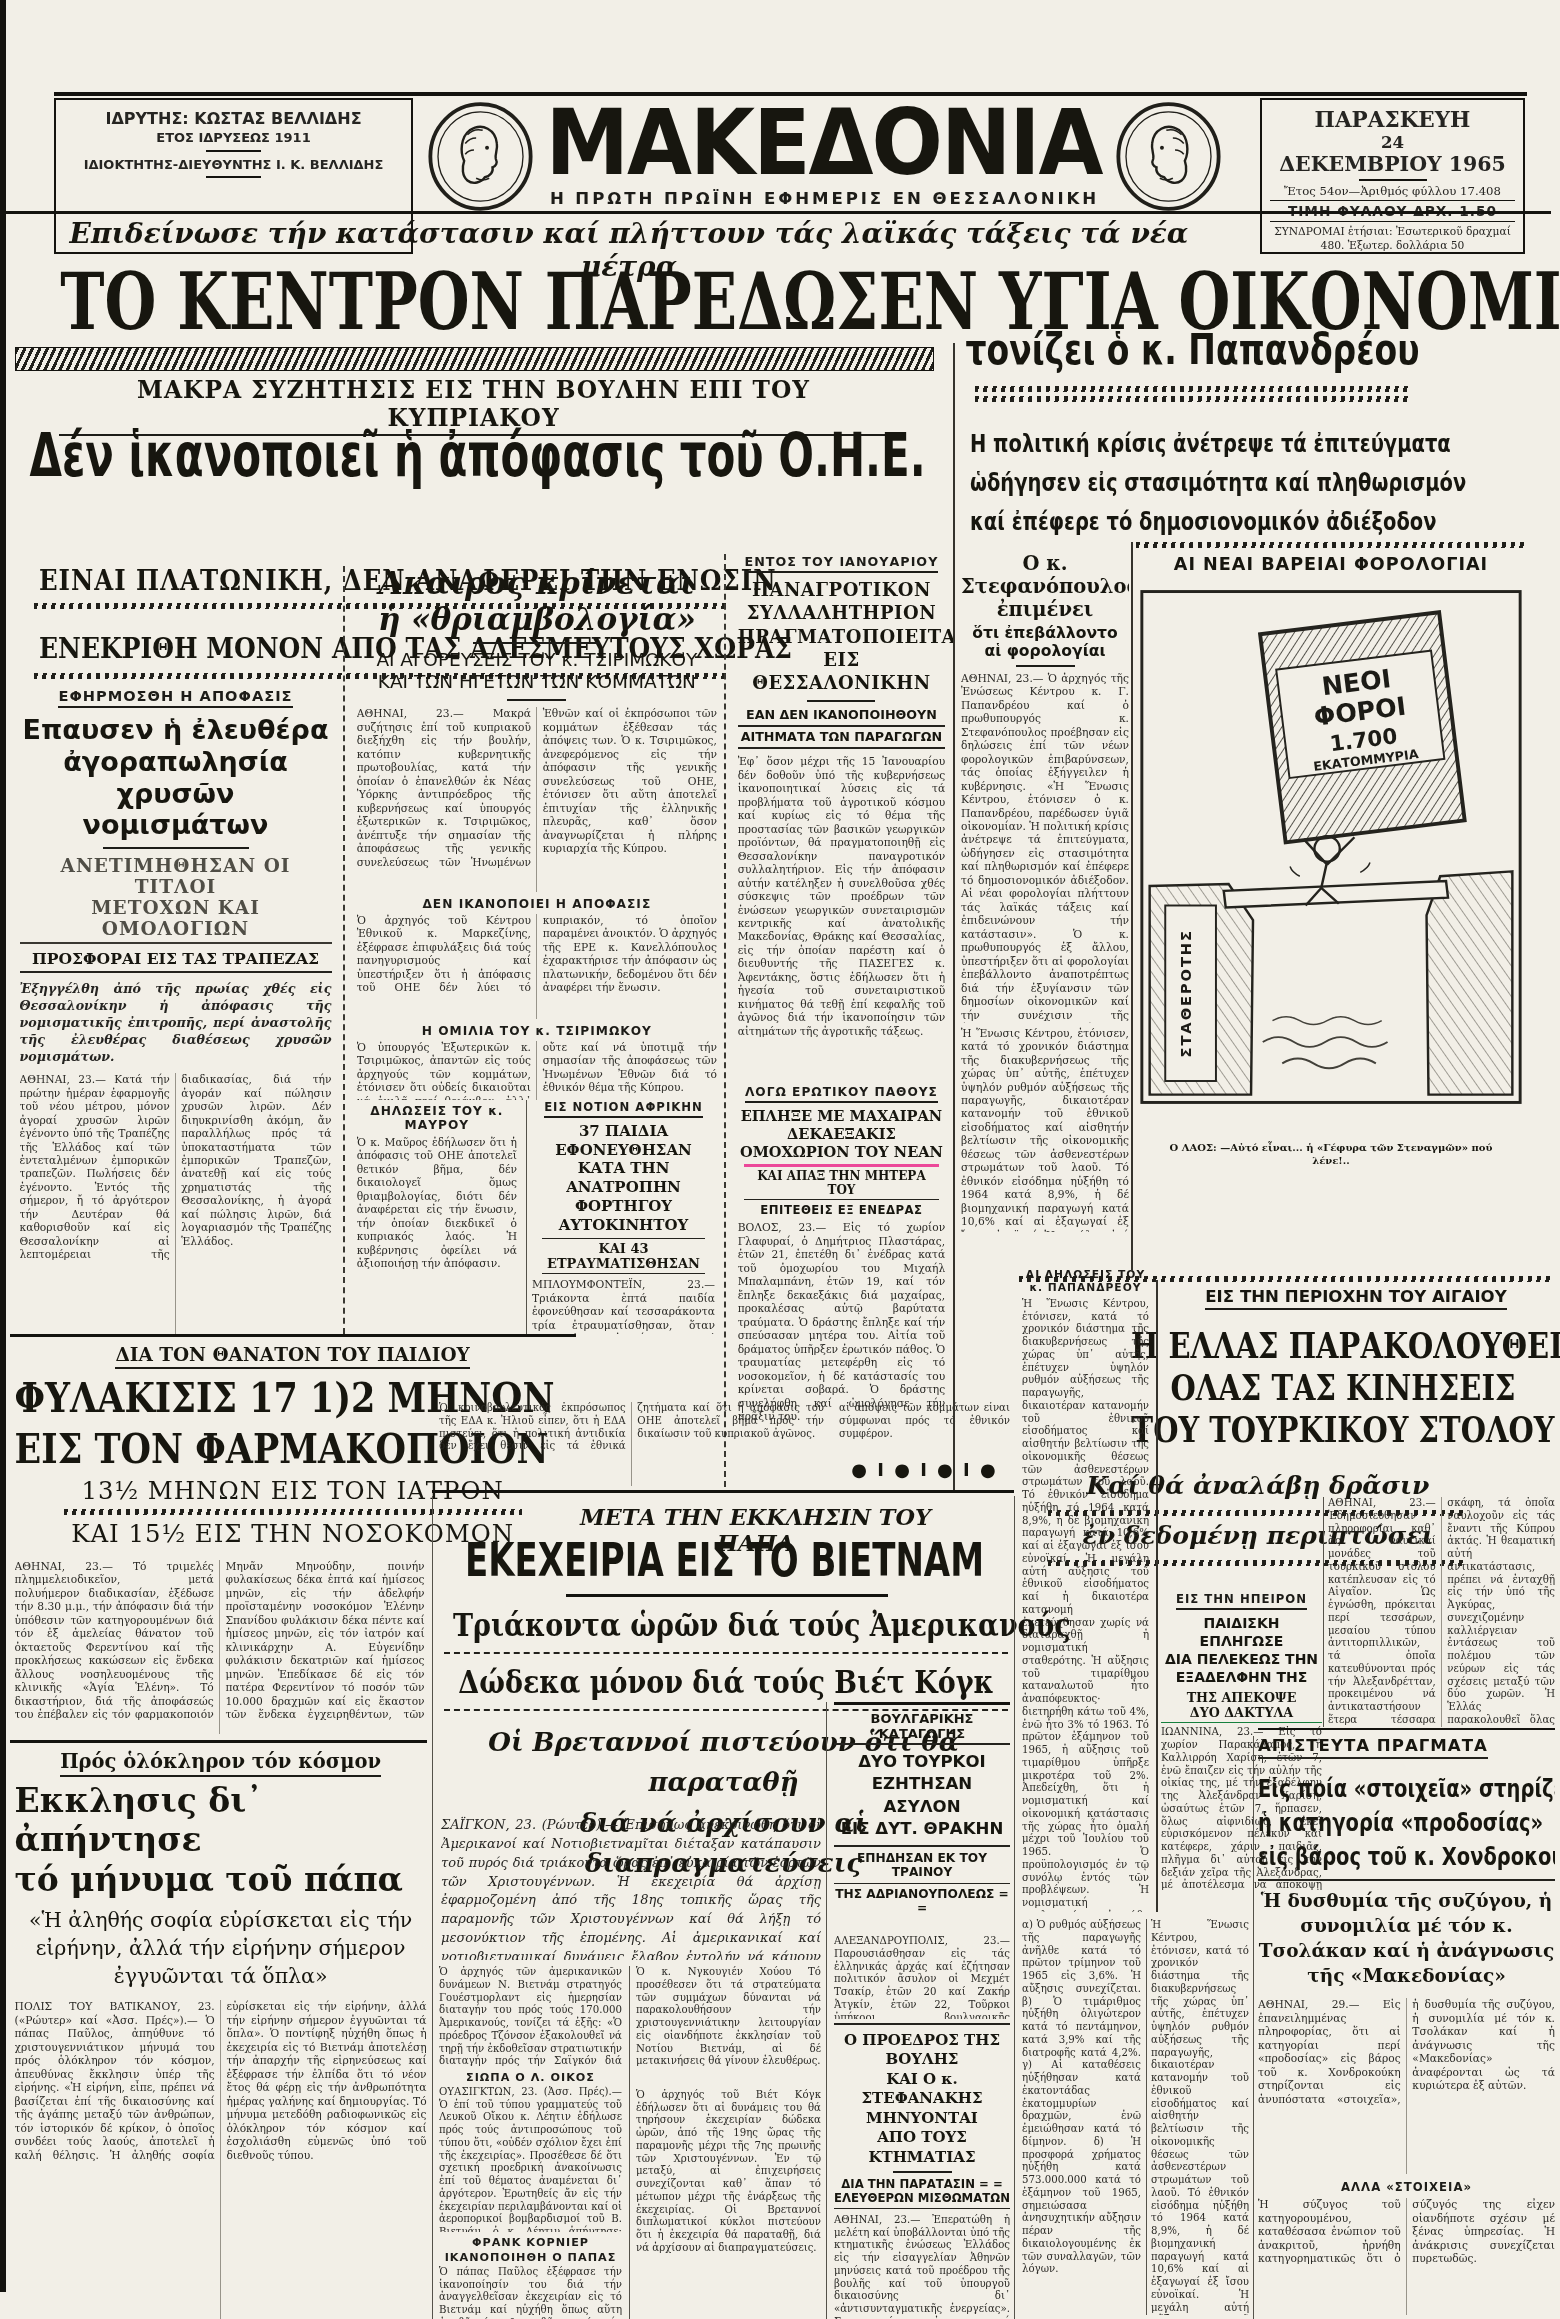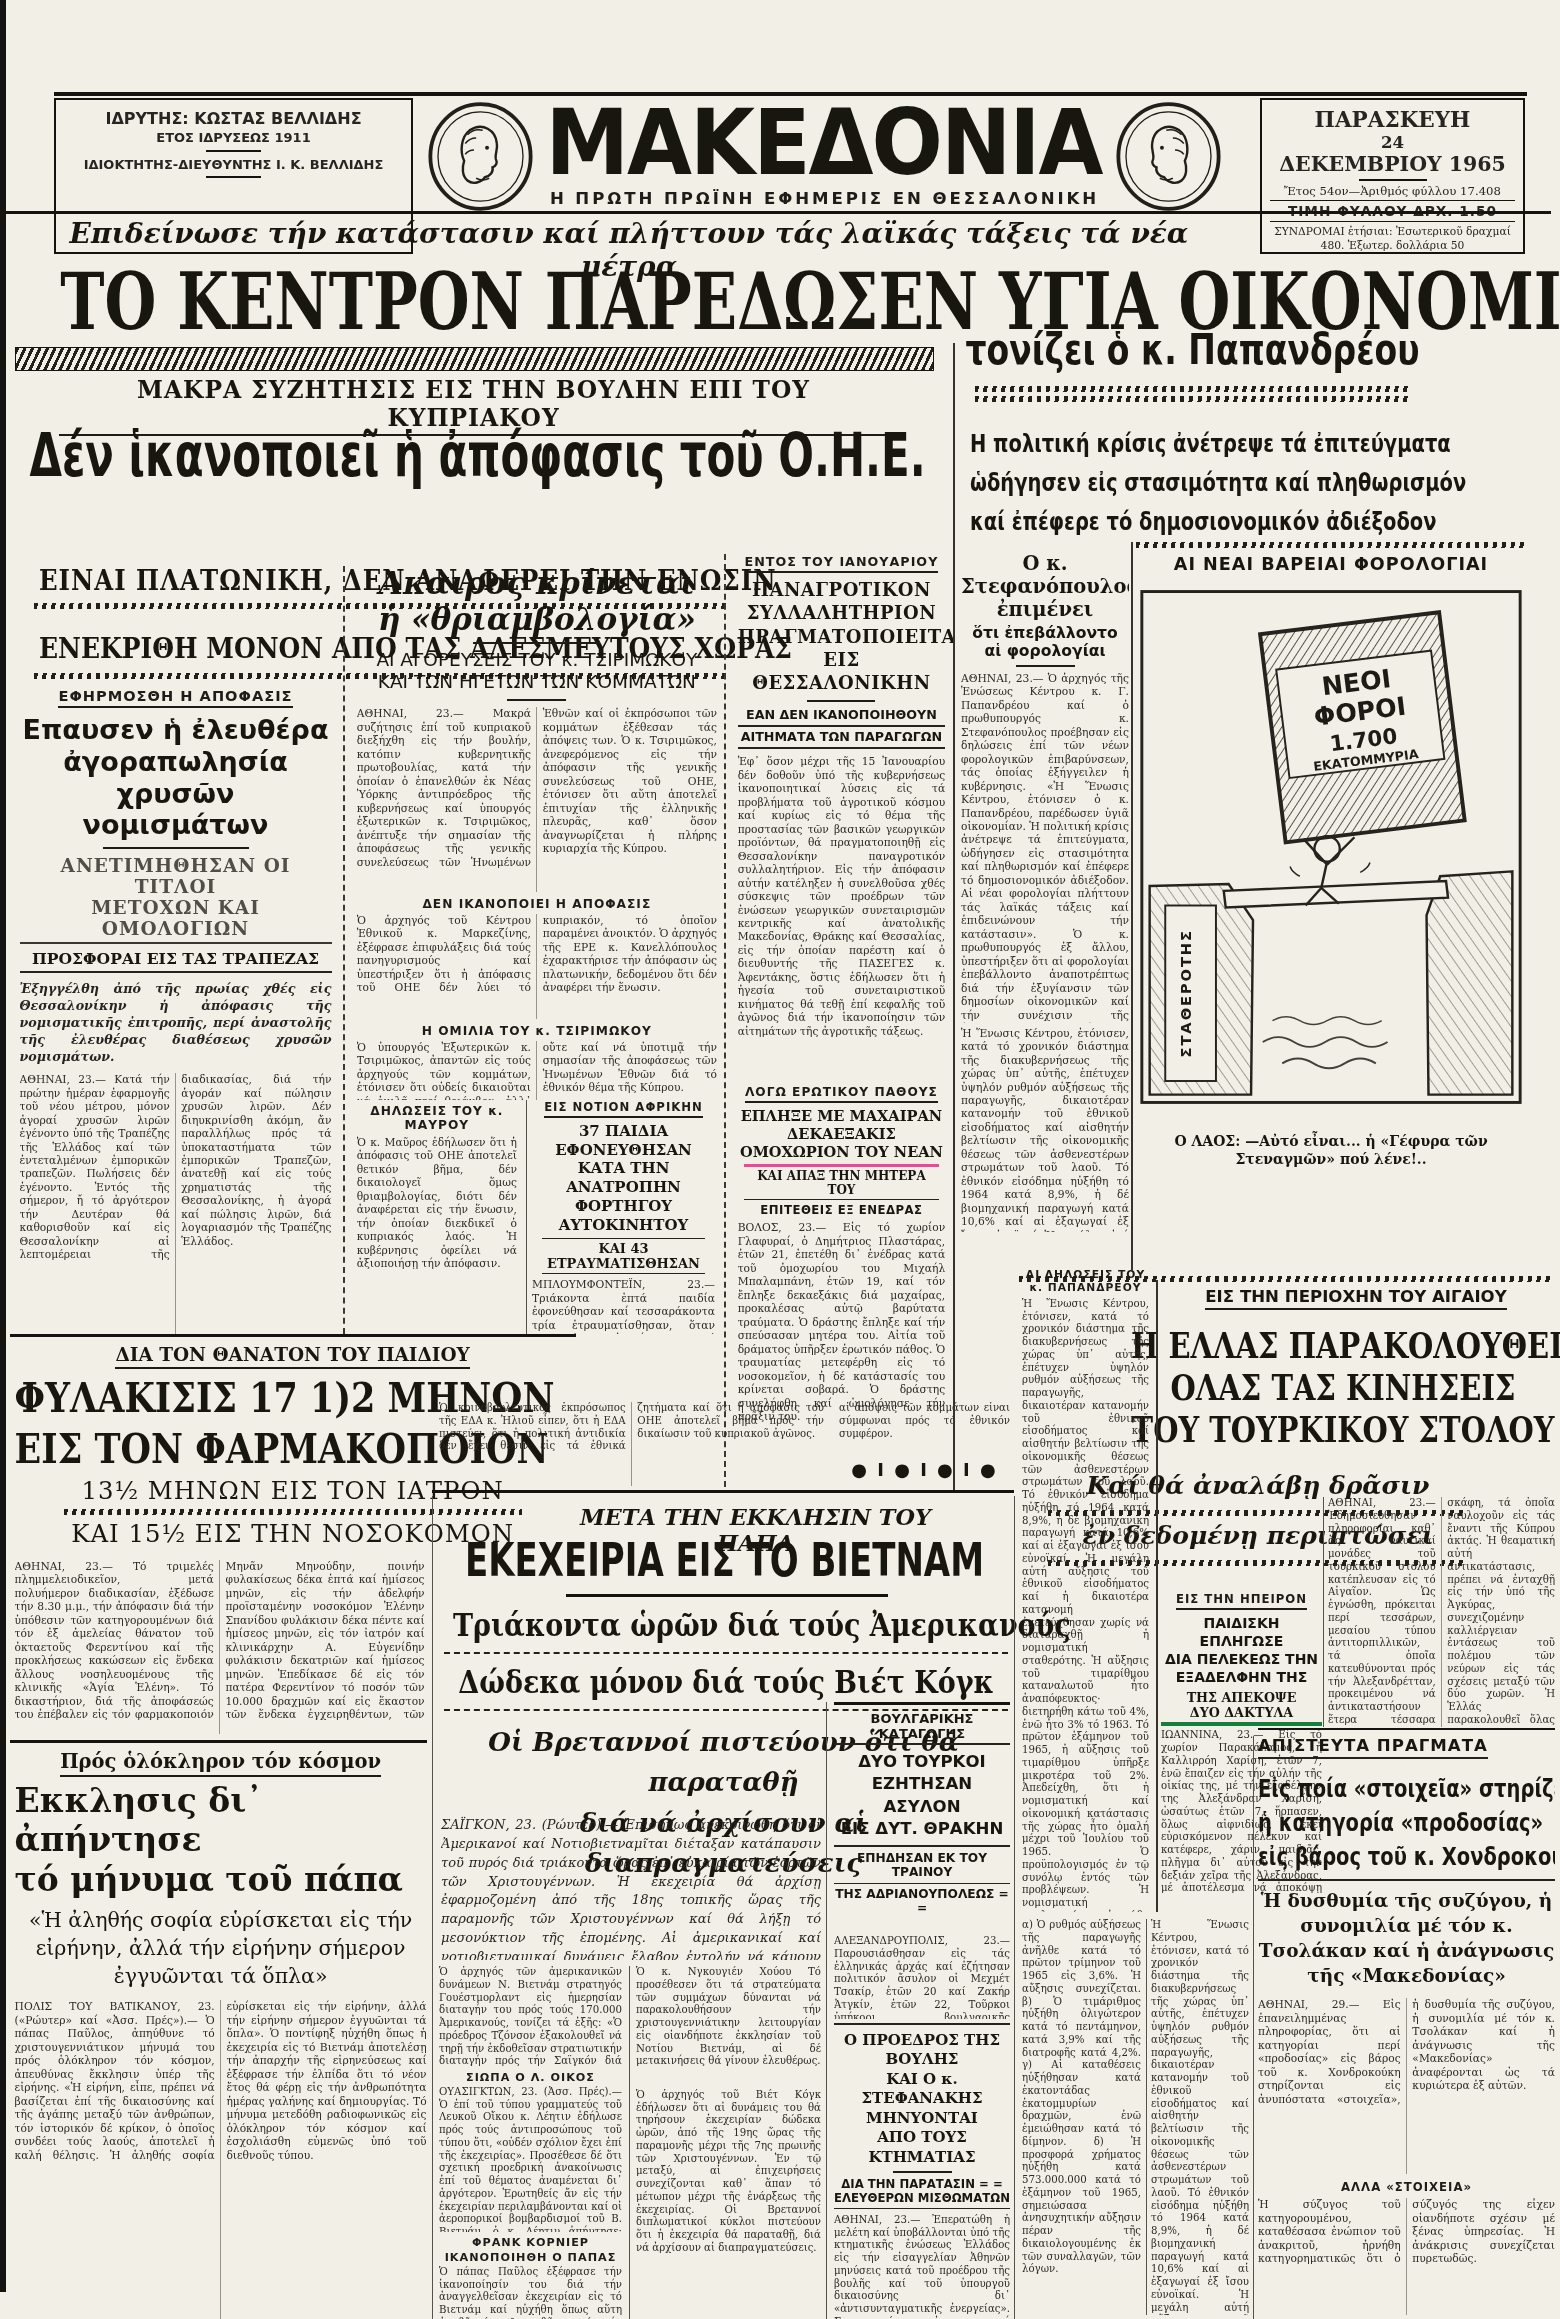--- a/index.html
+++ b/index.html
@@ -233,21 +233,21 @@
       <circle cx="196" cy="272" r="13" fill="none" stroke="#24231e" stroke-width="2.5"></circle>
       <path d="M196 285 L190 312 M190 312 L174 330 M190 312 L208 328 M196 288 L172 262 M196 288 L224 260" fill="none" stroke="#24231e" stroke-width="2.5"></path>
       <path d="M168 300 q-8 -4 -10 -10 M230 296 q8 -4 10 -10" fill="none" stroke="#24231e" stroke-width="1.5"></path>
 
       <rect x="30" y="330" width="52" height="180" fill="#f2efe7" stroke="#24231e" stroke-width="2"></rect>
       <text x="56" y="420" font-size="15" font-weight="bold" fill="#1c1b16" text-anchor="middle" transform="rotate(-90 56 420)" letter-spacing="2">ΣΤΑΘΕΡΟΤΗΣ</text>
 
       <path d="M130 470 q16 -10 32 0 t32 0 t32 0 t32 0 M150 492 q16 -10 32 0 t32 0 t32 0" fill="none" stroke="#43413a" stroke-width="2"></path>
       <path d="M140 448 q14 -8 28 0 t28 0 t28 0 t28 0" fill="none" stroke="#43413a" stroke-width="1.5"></path>
     </svg>
-    <div class="serif b c ink" style="font-size:14px;line-height:1.3;margin-top:8px;padding:0 13.7px;">Ο ΛΑΟΣ: —Αὐτό εἶναι... ἡ «Γέφυρα τῶν Στεναγμῶν» πού λένε!..</div>
+    <div class="serif b c ink" style="font-size:10px;line-height:1.3;margin-top:17px;padding:0 13.7px;">Ο ΛΑΟΣ: —Αὐτό εἶναι... ἡ «Γέφυρα τῶν Στεναγμῶν» πού λένε!..</div>
   </div>
 
   <div class="abs wavy" style="left:1019px;top:1276px;width:534px;"></div>
   <div class="abs sans b c ink" style="left:1161px;top:1287px;width:390px;font-size:16.6px;"><span class="under">ΕΙΣ ΤΗΝ ΠΕΡΙΟΧΗΝ ΤΟΥ ΑΙΓΑΙΟΥ</span></div>
   <div class="abs serif b c ink" style="left:1131px;top:1319px;width:424px;font-size:29px;line-height:1.45;">
     <div class="nw"><span class="sy" style="transform:scaleY(1.25);">Η ΕΛΛΑΣ ΠΑΡΑΚΟΛΟΥΘΕΙ</span></div>
     <div class="nw"><span class="sy" style="transform:scaleY(1.25);">ΟΛΑΣ ΤΑΣ ΚΙΝΗΣΕΙΣ</span></div>
     <div class="nw"><span class="sy" style="transform:scaleY(1.25);">ΤΟΥ ΤΟΥΡΚΙΚΟΥ ΣΤΟΛΟΥ</span></div>
   </div>
   <div class="abs serif b i c ink" style="left:1053px;top:1471px;width:410px;font-size:25px;">
@@ -264,21 +264,21 @@
   </div>
 
   <div class="abs" style="left:1161px;top:1592px;width:161px;height:318px;overflow:hidden;">
     <div class="sans eyebrow" style="font-size:11.7px;"><span class="under">ΕΙΣ ΤΗΝ ΗΠΕΙΡΟΝ</span></div>
     <div class="sans b c ink" style="font-size:14px;line-height:1.3;margin-top:3.9px;">
       <div>ΠΑΙΔΙΣΚΗ ΕΠΛΗΓΩΣΕ</div>
       <div>ΔΙΑ ΠΕΛΕΚΕΩΣ ΤΗΝ</div>
       <div>ΕΞΑΔΕΛΦΗΝ ΤΗΣ</div>
     </div>
     <div class="serif b c ink" style="font-size:12.7px;margin-top:2.9px;">ΤΗΣ ΑΠΕΚΟΨΕ</div>
-    <div class="serif b c ink" style="font-size:12.7px;border-bottom:4px solid #15803d;padding-bottom:2px;">ΔΥΟ ΔΑΚΤΥΛΑ</div>
+    <div class="serif b c ink" style="font-size:12.7px;border-bottom:1px solid #15803d;padding-bottom:2px;">ΔΥΟ ΔΑΚΤΥΛΑ</div>
     <div class="body10" style="height:166px;margin-top:3.9px;">ΙΩΑΝΝΙΝΑ, 23.— Εἰς τό χωρίον Παρακάλαμος, ἡ Καλλιρρόη Χαρίση, ἐτῶν 7, ἐνῶ ἔπαιζεν εἰς τήν αὐλήν τῆς οἰκίας της, μέ τήν ἐξαδέλφην της Ἀλεξάνδραν Χαρίση, ὡσαύτως ἐτῶν 7, ἥρπασεν, ὅλως αἰφνιδίως, ἐκεῖ εὑρισκόμενον πέλεκυν καί κατέφερε, χάριν παιδιᾶς, πλῆγμα δι᾽ αὐτοῦ εἰς τήν δεξιάν χεῖρα τῆς Ἀλεξάνδρας, μέ ἀποτέλεσμα νά ἀποκόψῃ δύο δάκτυλα. Ἡ μικρά τραυματίας μετεφέρθη εἰς τό νοσοκομεῖον Ἰωαννίνων, ὅπου νοσηλεύεται. Ὁ ἀστυνόμος τῆς περιοχῆς διενεργεῖ ἀνακρίσεις.</div>
   </div>
 
   <div class="abs ru3" style="left:1258px;top:1728px;width:297px;height:2px;"></div>
   <div class="abs" style="left:1258px;top:1736px;width:297px;height:583px;overflow:hidden;">
     <div class="sans b ink" style="font-size:16.6px;letter-spacing:1px;border-bottom:2px solid #24231e;display:inline-block;padding-bottom:2px;">ΑΠΙΣΤΕΥΤΑ ΠΡΑΓΜΑΤΑ</div>
     <div class="sans b ink" style="font-size:19.5px;line-height:1.75;margin-top:7.8px;">
       <div class="nw"><span class="sy" style="transform:scaleY(1.3);">Εἰς ποία «στοιχεῖα» στηρίζεται</span></div>
       <div class="nw"><span class="sy" style="transform:scaleY(1.3);">ἡ κατηγορία «προδοσίας»</span></div>
       <div class="nw"><span class="sy" style="transform:scaleY(1.3);">εἰς βάρος τοῦ κ. Χονδροκούκη</span></div>

